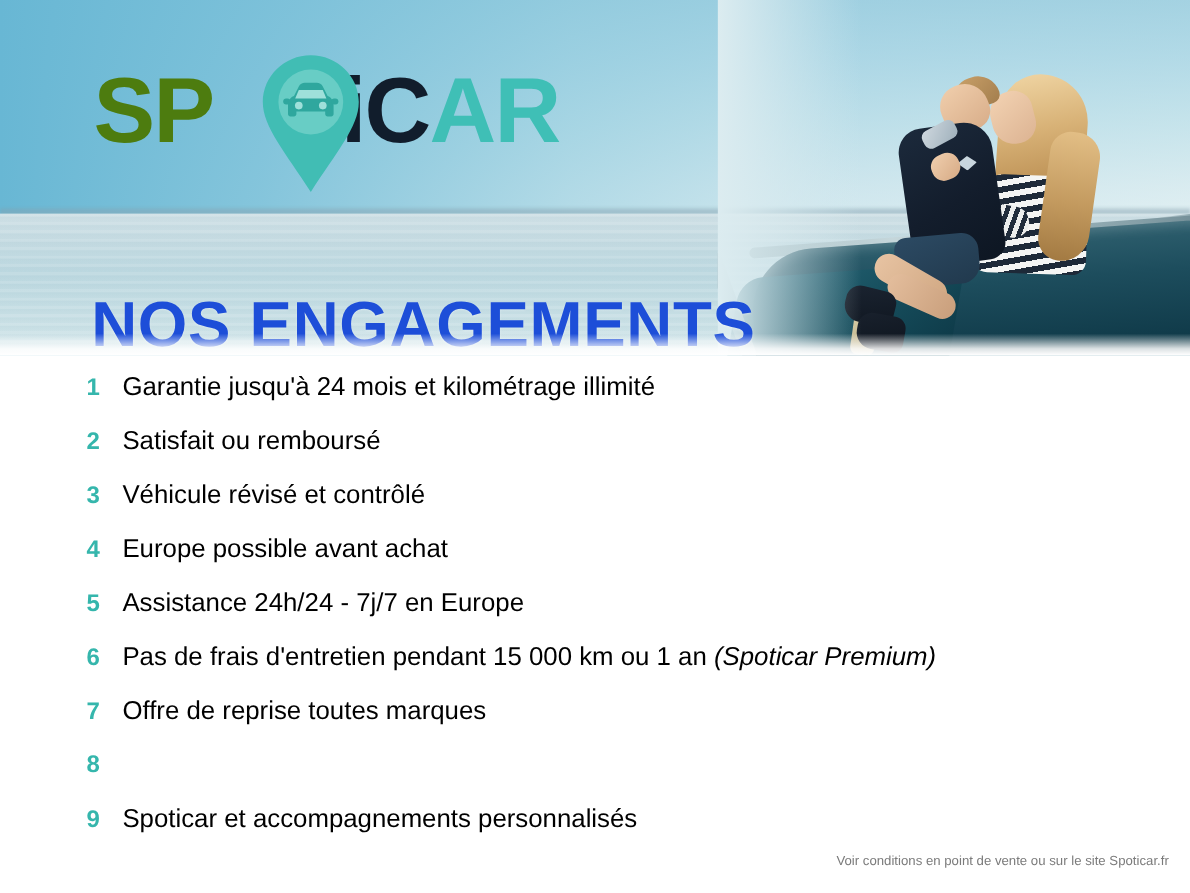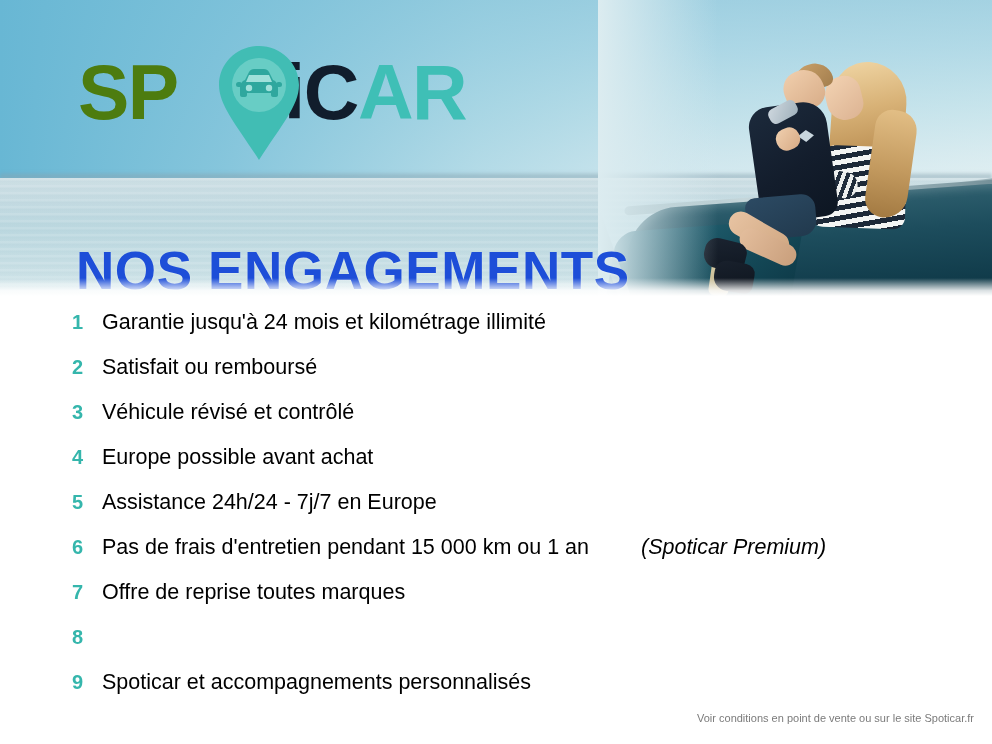--- a/index.html
+++ b/index.html
@@ -434,21 +434,20 @@
   }
   .item-text {
     font-family: "Liberation Sans", sans-serif;
     font-size: 21.5px;
     color: #000000;
     line-height: 1;
     white-space: pre;
   }
   .item-text .it {
     font-style: italic;
-    margin-left: 46px;
   }
 
   
   .footer {
     position: absolute;
     right: 18px;
     top: 712px;
     font-family: "Liberation Sans", sans-serif;
     font-size: 11px;
     color: #7b7b7b;

